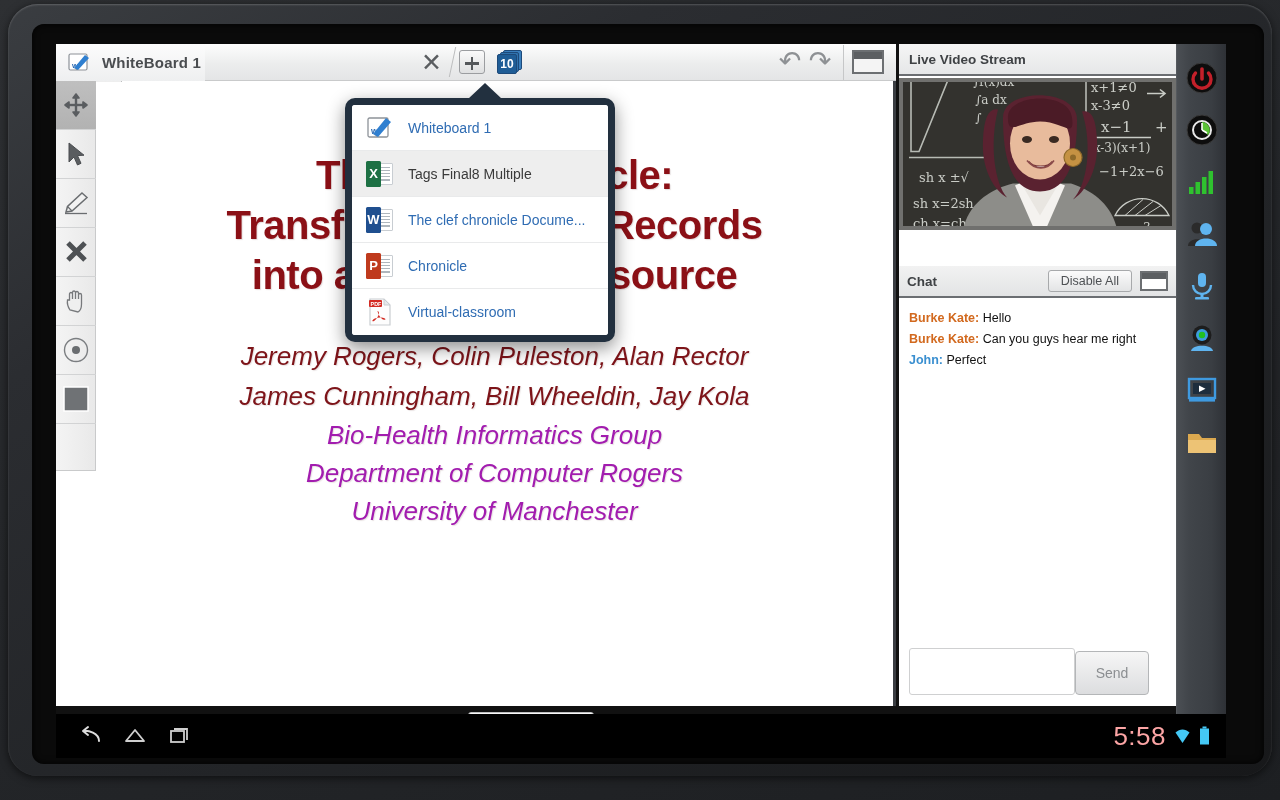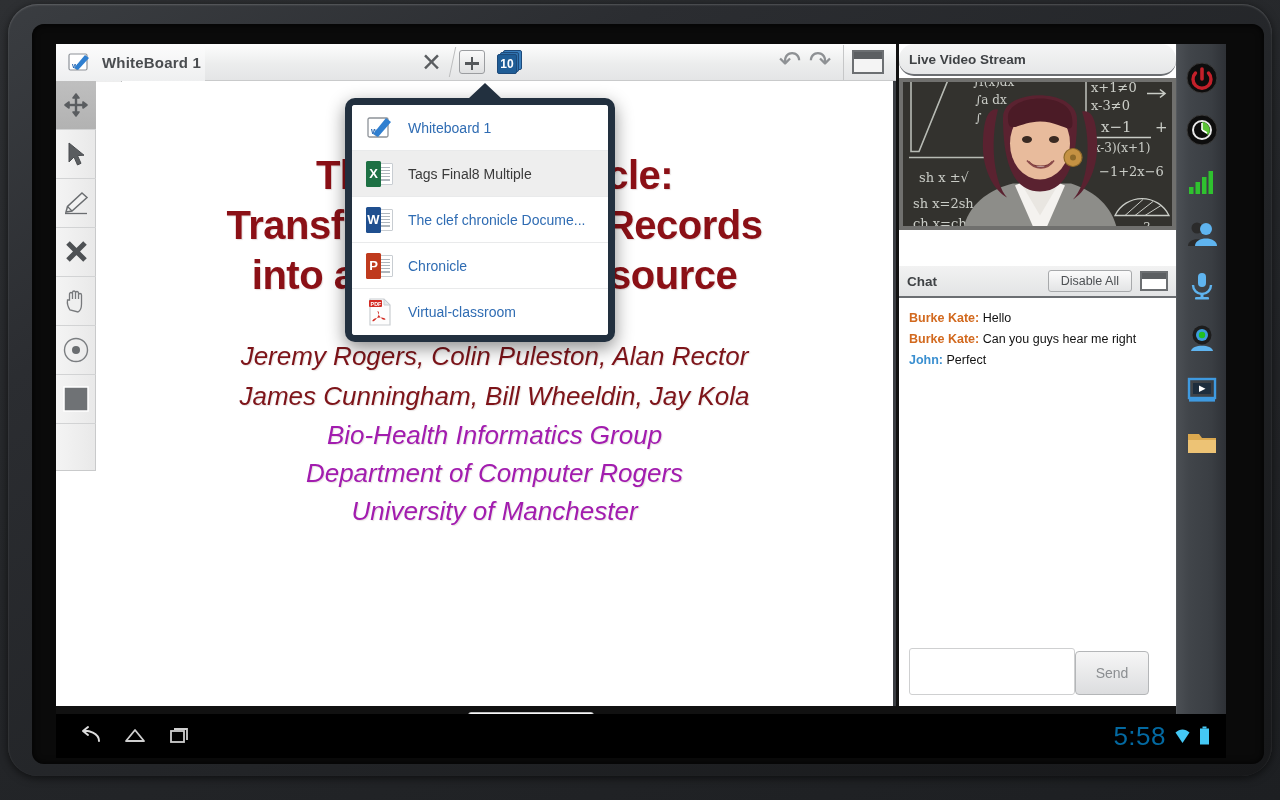--- a/index.html
+++ b/index.html
@@ -183,21 +183,21 @@
   #thumb-btn i { display:block; height:2px; background:#5c79a0; }
 
   
   #rightcol {
     position:absolute; left:843px; top:0; width:277px; height:662px;
     background:#fff;
   }
   .panel-head {
     height:32px; background:linear-gradient(#f5f5f5,#e6e7e8);
     border-bottom:2px solid #6b6e72;
-    display:flex; align-items:center; padding:0 10px; gap:8px;border-radius:15px;
+    display:flex; align-items:center; padding:0 10px; gap:8px;
   }
   .panel-head .t { font-size:13.5px; font-weight:bold; color:#3f4245; }
   #videoholder {
     position:absolute; left:0; top:34px; width:277px; height:152px;
     background:#70706e; padding:4px;
   }
   #videoimg {
     width:100%; height:100%; position:relative; overflow:hidden;
     background:#2b2b28;
   }
@@ -257,21 +257,21 @@
     display:flex;align-items:center;justify-content:center; }
 
   
   #navbar {
     position:absolute; left:0; top:670px; width:1170px; height:44px;
     background:#000; display:flex; align-items:center; padding:0 16px;
   }
   .navico { width:38px; height:38px; cursor:pointer; display:flex;
     align-items:center; justify-content:center; }
   #clock {
-    margin-left:auto; color:#0369a1; font-size:26px; letter-spacing:.5px;
+    margin-left:auto; color:#fca5a5; font-size:26px; letter-spacing:.5px;
     font-family:"Liberation Sans",sans-serif; display:flex; align-items:center; gap:7px;
   }
   #clock .ic { display:flex; align-items:center; }
 
   
   #popover {
     position:absolute; left:289px; top:54px; width:270px;
     background:#22303f; border-radius:10px;
     padding:7px; z-index:50;
     box-shadow:0 6px 18px rgba(0,0,0,.45);

